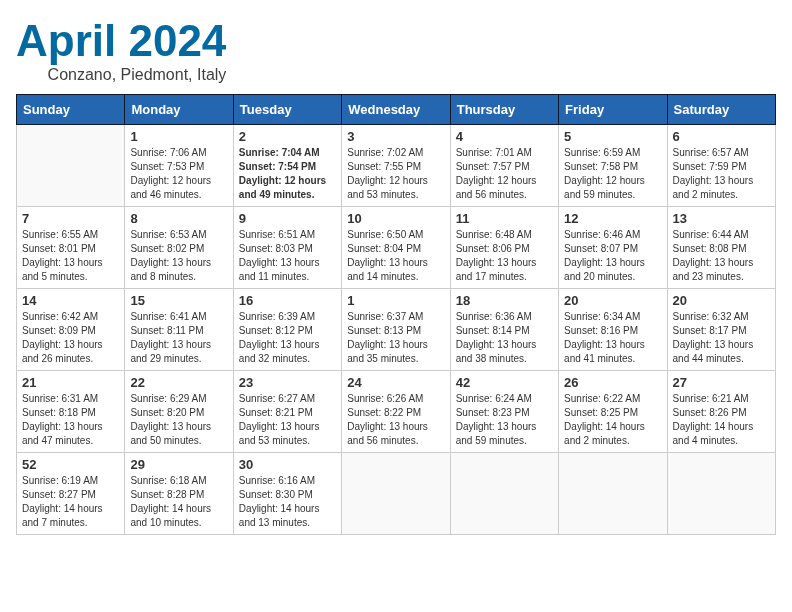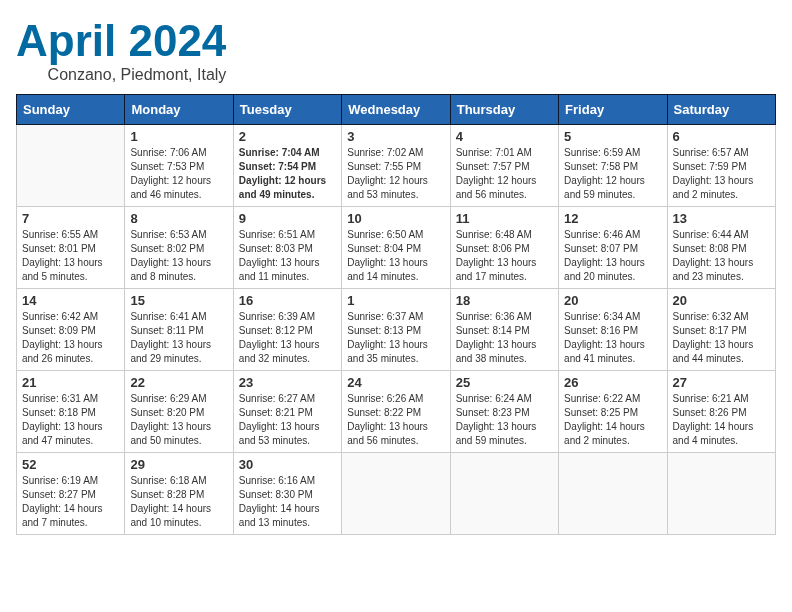--- a/index.html
+++ b/index.html
@@ -262,21 +262,21 @@
 and 53 minutes.</div>
         </td>
         <td>
           <div class="day-number">24</div>
           <div class="day-info" style="white-space: pre-line;">Sunrise: 6:26 AM
 Sunset: 8:22 PM
 Daylight: 13 hours
 and 56 minutes.</div>
         </td>
         <td>
-          <div class="day-number">25</div>
+          <div class="day-number">42</div>
           <div class="day-info" style="white-space: pre-line;">Sunrise: 6:24 AM
 Sunset: 8:23 PM
 Daylight: 13 hours
 and 59 minutes.</div>
         </td>
         <td>
           <div class="day-number">26</div>
           <div class="day-info" style="white-space: pre-line;">Sunrise: 6:22 AM
 Sunset: 8:25 PM
 Daylight: 14 hours

